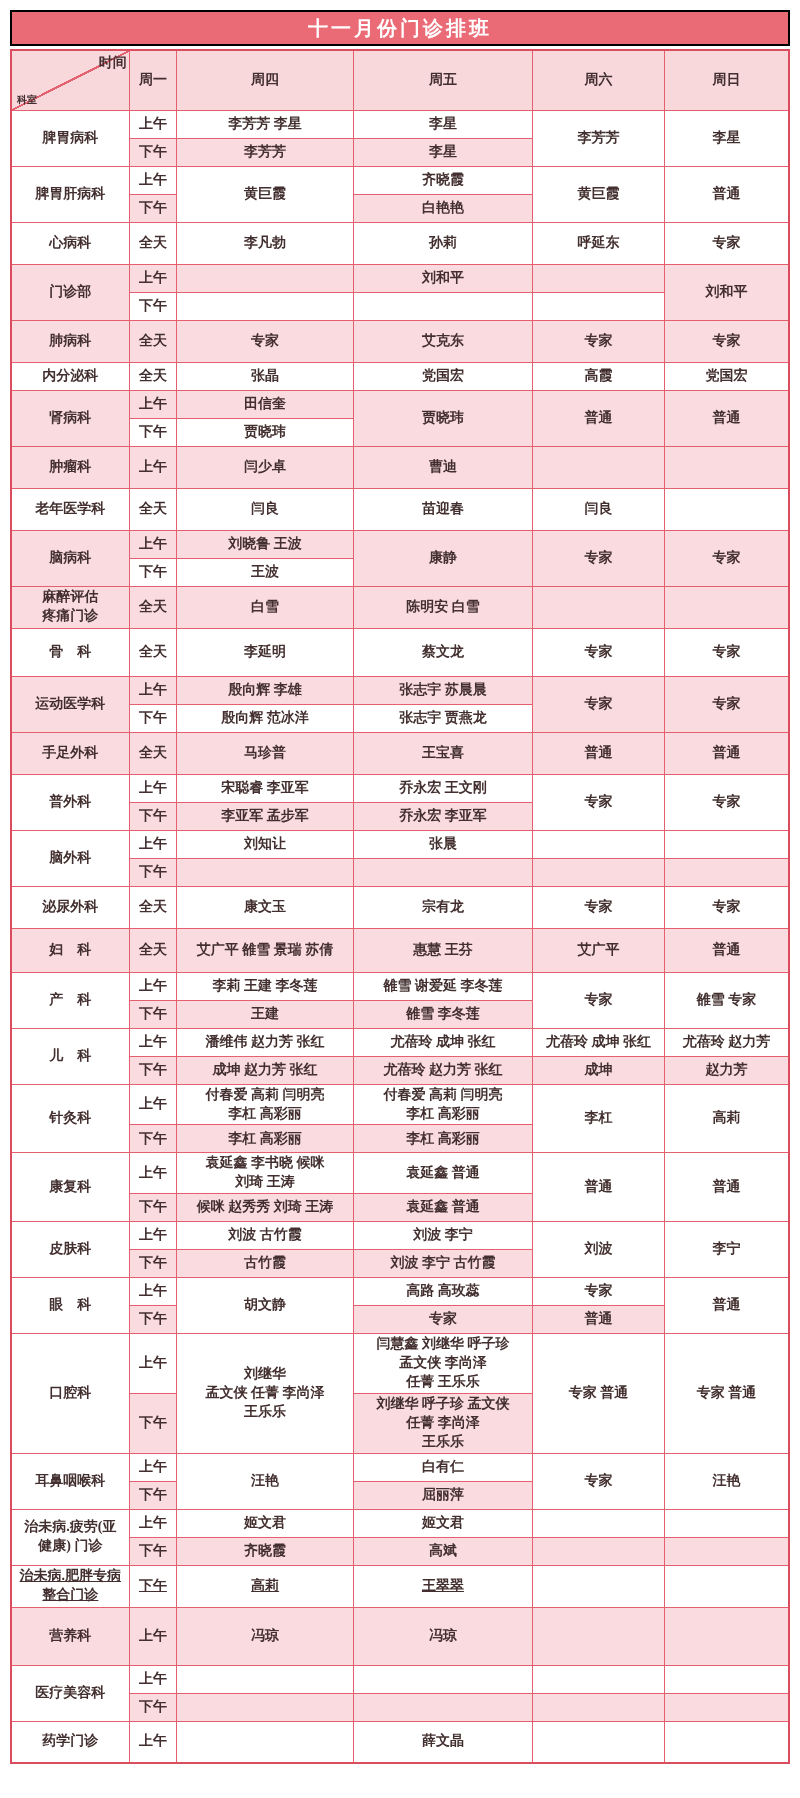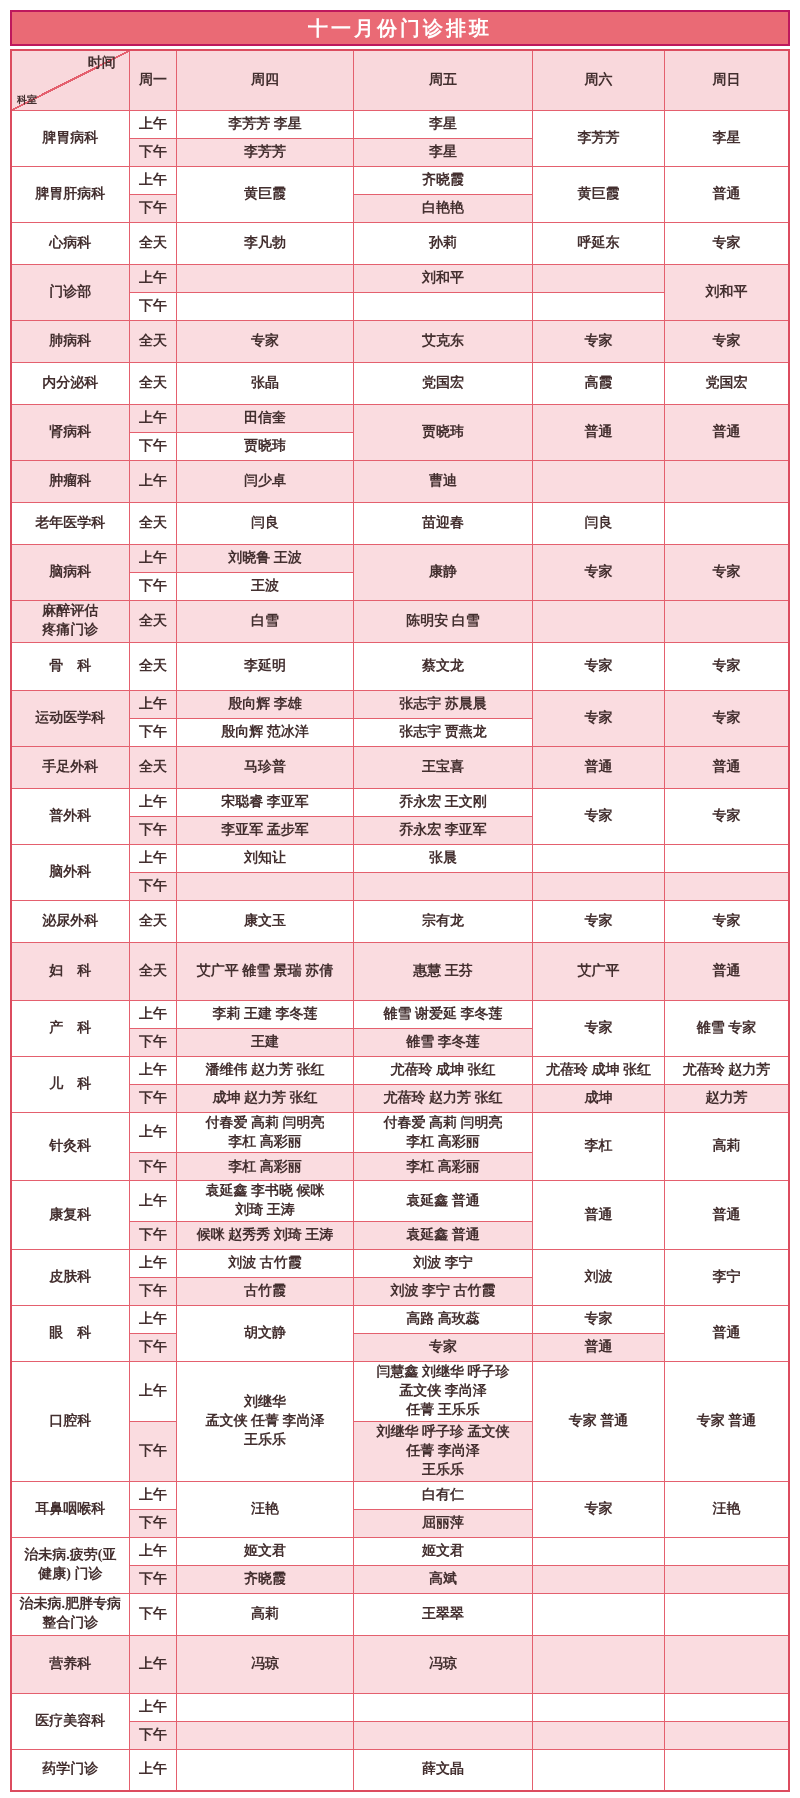--- a/index.html
+++ b/index.html
@@ -1,19 +1,19 @@
 <!DOCTYPE html>
 <html><head>
 <meta charset="utf-8">
 <style>
   html,body{margin:0;padding:0;background:#fff;}
   body{width:800px;font-family:"Liberation Serif","DejaVu Serif",serif;color:#432f2f;}
   .wrap{width:780px;margin:10px auto 0 auto;}
   .title-bar{
-    background:#EA6A75;border:2px solid #be185d;box-sizing:border-box;
+    background:#EA6A75;border:2px solid #000000;box-sizing:border-box;
     height:36px;line-height:32px;text-align:center;color:#fff;
     font-size:20px;font-weight:bold;letter-spacing:3px;margin-bottom:3px;
   }
   table{border-collapse:collapse;width:100%;table-layout:fixed;border:2px solid #DC4C5F;}
   th,td{
     border:1px solid #E4606E;text-align:center;vertical-align:middle;
     font-size:14px;font-weight:bold;padding:1px 2px;box-sizing:border-box;
     white-space:pre-line;line-height:1.35;color:#432f2f;overflow:hidden;
   }
   thead th{background:#F9D8DC;height:40px;}
@@ -22,21 +22,21 @@
   col.c-dept{width:117px;} col.c-time{width:47px;}
   col.c-thu{width:175px;} col.c-fri{width:177px;}
   col.c-sat{width:131px;} col.c-sun{width:123px;}
   #corner{
     position:relative;
     background-image:linear-gradient(to bottom right,
       transparent calc(50% - 1px), #E4606E calc(50% - 1px),
       #E4606E calc(50% + 1px), transparent calc(50% + 1px));
   }
   #corner .dept-label{position:absolute;left:5px;bottom:3px;font-size:10px;}
-  #corner .time-label{position:absolute;right:13px;top:3px;font-size:14px;}
+  #corner .time-label{position:absolute;right:2px;top:3px;font-size:14px;}
 </style>
 </head>
 <body>
 
 <div class="wrap">
   <div class="title-bar">十一月份门诊排班</div>
   <table id="sched">
     <colgroup>
       <col class="c-dept">
         <col class="c-time">
@@ -107,21 +107,21 @@
           <td class="w"></td>
         </tr>
         <tr style="height: 42px; margin-left: 6px;">
           <td rowspan="1" class="p">肺病科</td>
           <td class="p">全天</td>
           <td class="p">专家</td>
           <td class="p">艾克东</td>
           <td class="p">专家</td>
           <td class="p">专家</td>
         </tr>
-        <tr style="height: 42px;">
+        <tr style="height: 28px;">
           <td rowspan="1" class="w">内分泌科</td>
           <td class="w">全天</td>
           <td class="w">张晶</td>
           <td class="w">党国宏</td>
           <td class="w">高霞</td>
           <td class="w">党国宏</td>
         </tr>
         <tr style="height: 28px;">
           <td rowspan="2" class="p">肾病科</td>
           <td class="p">上午</td>
@@ -229,21 +229,21 @@
           <td class="p"></td>
         </tr>
         <tr style="height: 42px; margin-left: 32px;">
           <td rowspan="1" class="w">泌尿外科</td>
           <td class="w">全天</td>
           <td class="w">康文玉</td>
           <td class="w">宗有龙</td>
           <td class="w">专家</td>
           <td class="w">专家</td>
         </tr>
-        <tr style="height: 58px; margin-left: 40px;">
+        <tr style="height: 44px; margin-left: 40px;">
           <td rowspan="1" class="p">妇　科</td>
           <td class="p">全天</td>
           <td class="p">艾广平 雒雪 景瑞 苏倩</td>
           <td class="p">惠慧 王芬</td>
           <td class="p">艾广平</td>
           <td class="p">普通</td>
         </tr>
         <tr style="height: 28px;">
           <td rowspan="2" class="w">产　科</td>
           <td class="w">上午</td>
@@ -366,21 +366,21 @@
           <td class="w"></td>
           <td class="w"></td>
         </tr>
         <tr style="height: 28px;">
           <td class="p">下午</td>
           <td class="p">齐晓霞</td>
           <td class="p">高斌</td>
           <td class="p"></td>
           <td class="p"></td>
         </tr>
-        <tr style="height: 42px;">
+        <tr style="height: 42px; text-decoration: underline;">
           <td rowspan="1" class="w">治未病.肥胖专病
 整合门诊</td>
           <td class="w">下午</td>
           <td class="w">高莉</td>
           <td class="w">王翠翠</td>
           <td class="w"></td>
           <td class="w"></td>
         </tr>
         <tr style="height: 58px;">
           <td rowspan="1" class="p">营养科</td>

